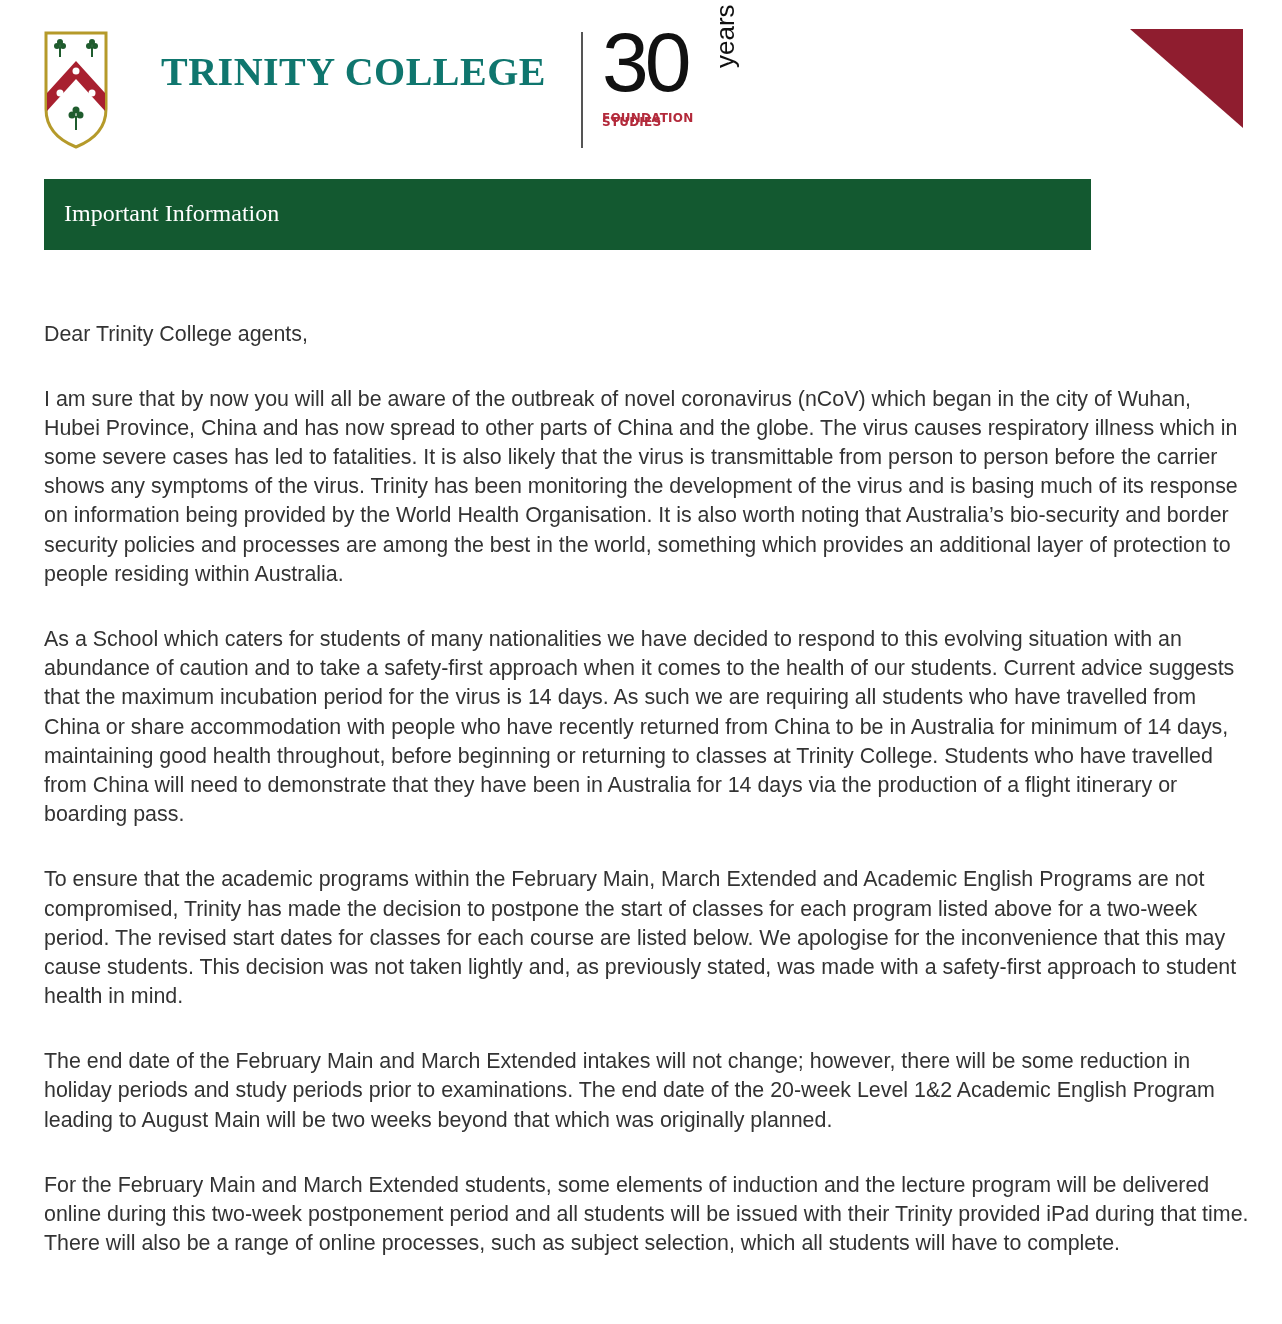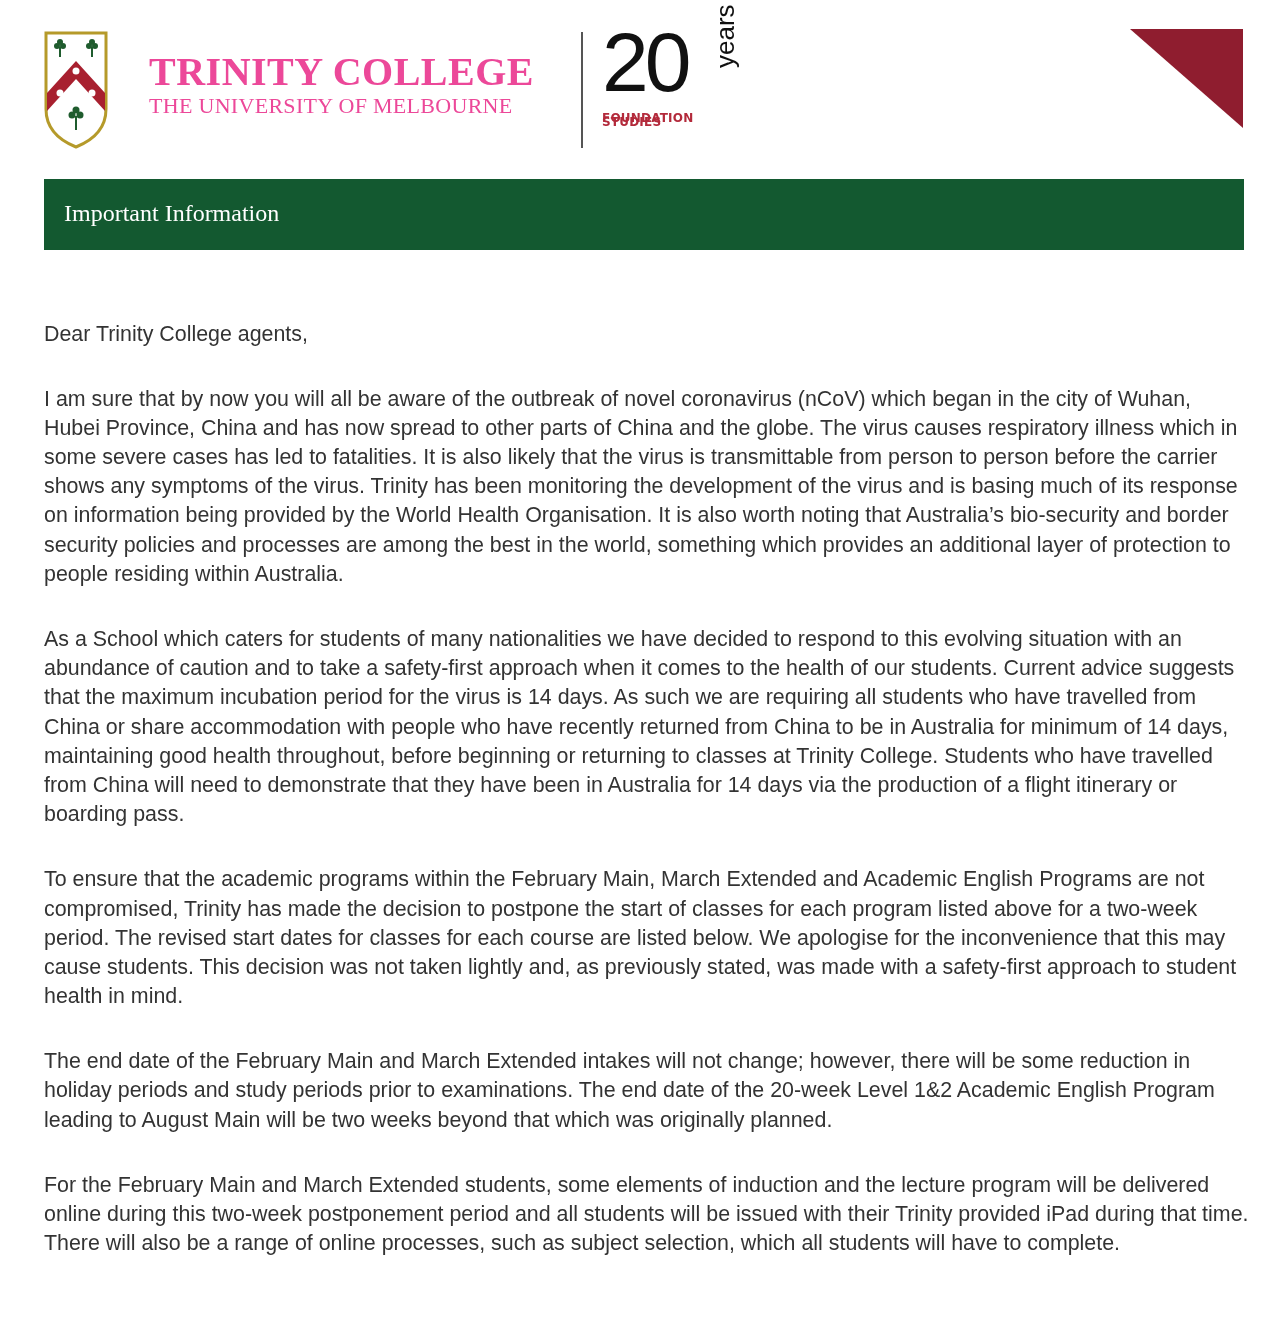--- a/index.html
+++ b/index.html
@@ -1,30 +1,30 @@
 <!DOCTYPE html>
 <html><head>
 <meta charset="utf-8">
 <style>
   html, body { margin: 0; padding: 0; background: #ffffff; }
   body { width: 1282px; height: 1324px; position: relative; overflow: hidden; }
   .header { position: absolute; left: 44px; top: 28px; width: 1200px; height: 124px; }
   .crest { position: absolute; left: 0; top: 3px; width: 64px; height: 118px; }
-  .title-block { position: absolute; left: 105px; top: 22px; font-family: "Liberation Serif", "DejaVu Serif", serif; color: #ec4899; }
+  .title-block { position: absolute; left: 117px; top: 22px; font-family: "Liberation Serif", "DejaVu Serif", serif; color: #0f766e; }
   .title-main { font-size: 40px; font-weight: bold; letter-spacing: 0.5px; line-height: 44px; white-space: nowrap; }
   .title-sub { font-size: 22px; line-height: 24px; letter-spacing: 0.3px; white-space: nowrap; margin-top: 0px; }
   .divider { position: absolute; left: 537px; top: 4px; width: 2px; height: 116px; background: #555; }
   .anniv { position: absolute; left: 556px; top: 0; width: 130px; height: 124px; }
   .anniv-num { position: absolute; left: 2px; top: -8px; font-family: "Liberation Sans", "DejaVu Sans", sans-serif; font-size: 84px; font-weight: normal; color: #111; letter-spacing: -4px; line-height: 84px; }
   .anniv-years { position: absolute; left: 112px; top: 40px; font-family: "Liberation Sans", "DejaVu Sans", sans-serif; font-size: 26px; color: #111; transform: rotate(-90deg); transform-origin: left top; line-height: 26px; white-space: nowrap; }
   .anniv-label { position: absolute; left: 2px; font-family: "DejaVu Sans", "Liberation Sans", sans-serif; font-weight: bold; font-size: 12px; color: #b32a3b; letter-spacing: 0.2px; line-height: 18px; white-space: nowrap; }
   .anniv-l1 { top: 81px; }
   .anniv-l2 { top: 85px; }
   .corner { position: absolute; left: 1130px; top: 29px; width: 113px; height: 99px; }
-  .banner { position: absolute; left: 44px; top: 179px; width: 1200px; height: 71px; background: #135930; }
+  .banner { position: absolute; left: 44px; top: 179px; width: 1047px; height: 71px; background: #135930; }
   .banner-text { position: absolute; left: 20px; top: 21px; font-family: "Liberation Serif", "DejaVu Serif", serif; font-size: 24px; color: #ffffff; white-space: nowrap; }
   .content { position: absolute; left: 44px; top: 320px; width: 1205px; font-family: Liberation Sans, sans-serif; font-size: 21.4px; line-height: 29.1px; color: #333333; }
   .content p { margin: 0 0 36.5px 0; }
   .content p.greet { margin-bottom: 36px; }
 </style>
 </head>
 <body>
 
 <div class="header">
   <svg class="crest" viewBox="0 0 64 118" xmlns="http://www.w3.org/2000/svg">
@@ -44,27 +44,26 @@
       <rect x="47" y="16" width="2" height="10"></rect>
       <circle cx="28" cy="84" r="3.5"></circle>
         <circle cx="36" cy="84" r="3.5"></circle>
         <circle cx="32" cy="79" r="3.5"></circle>
       <rect x="31" y="85" width="2" height="14"></rect>
     </g>
   </svg>
 
   <div class="title-block">
     <div class="title-main">TRINITY COLLEGE</div>
-    <div class="title-sub">THE UNIVERSITY OF MELBOURNE</div>
   </div>
 
   <div class="divider"></div>
 
   <div class="anniv">
-    <div class="anniv-num">20</div>
+    <div class="anniv-num">30</div>
     <div class="anniv-years">years</div>
     <div class="anniv-label anniv-l1">FOUNDATION</div>
     <div class="anniv-label anniv-l2">STUDIES</div>
   </div>
 </div>
 
 <svg class="corner" viewBox="0 0 113 99" xmlns="http://www.w3.org/2000/svg">
   <polygon points="0,0 113,0 113,99" fill="#8f1d2f"></polygon>
 </svg>
 

